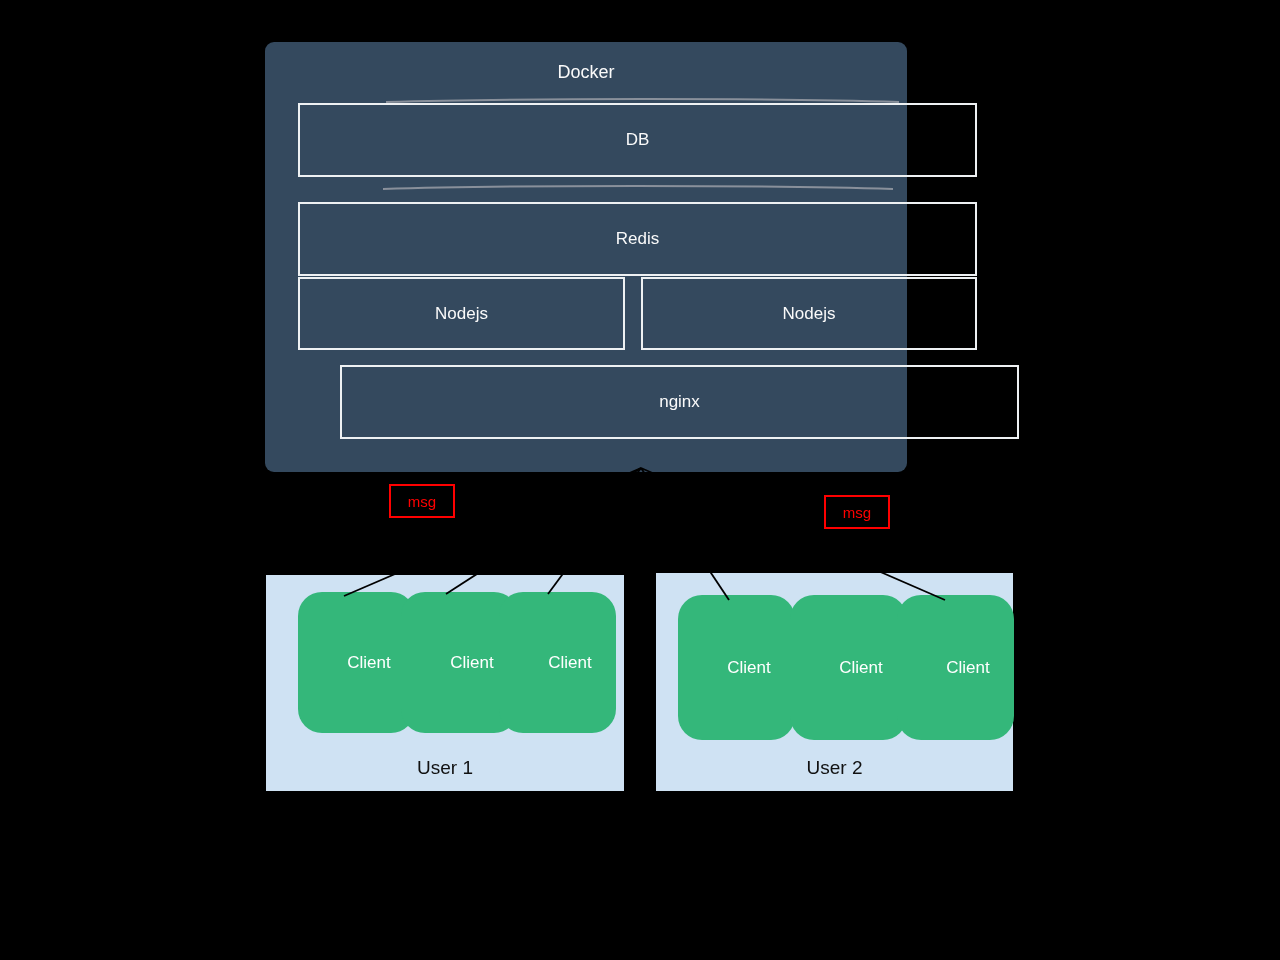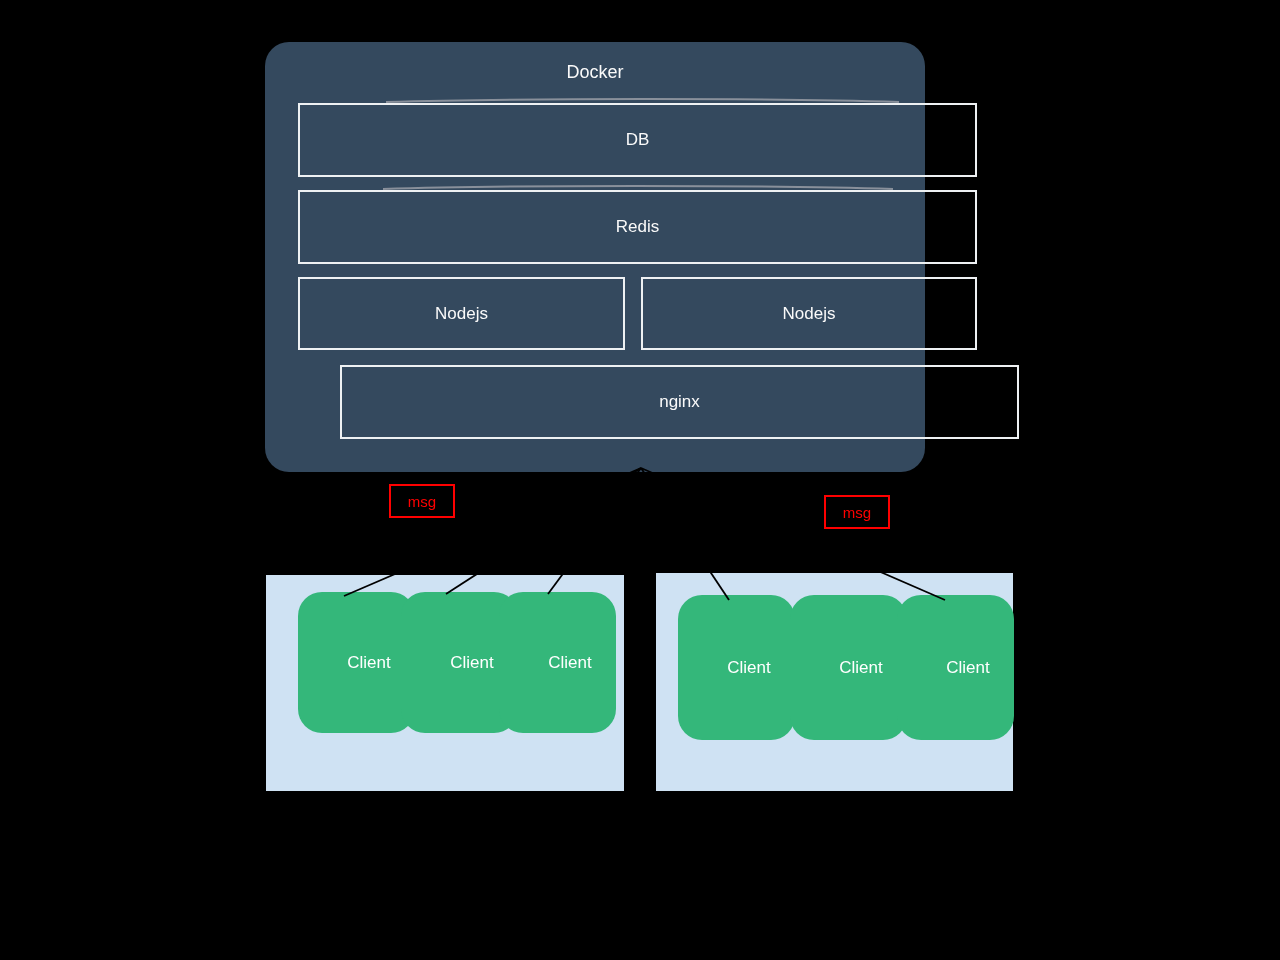--- a/index.html
+++ b/index.html
@@ -19,35 +19,35 @@
     width:1280px;height:960px;
     background:var(--bg);
     font-family:"Liberation Sans", sans-serif;
     overflow:hidden;
   }
   .canvas{position:relative;width:1280px;height:960px;background:var(--bg);}
 
   
   .docker{
     position:absolute;left:265px;top:42px;width:642px;height:430px;
-    background:var(--docker-fill);border-radius:24px;padding-left:18px;
+    background:var(--docker-fill);border-radius:9px;
   }
   .docker-title{
     position:absolute;left:0;right:0;top:18px;height:24px;
     text-align:center;color:var(--text-light);font-size:18px;line-height:24px;
   }
   .service{
     position:absolute;
     border:2px solid var(--box-border);
     display:flex;align-items:center;justify-content:center;
     color:var(--text-light);font-size:17px;
     background:transparent;
   }
   .svc-db    {left:33px; top:61px;  width:675px;height:70px;}
-  .svc-redis {left:33px; top:148px; width:675px;height:70px;text-align:right;}
+  .svc-redis {left:33px; top:160px; width:675px;height:70px;text-align:right;}
   .svc-node1 {left:33px; top:235px; width:323px;height:69px;}
   .svc-node2 {left:376px;top:235px; width:332px;height:69px;}
   .svc-nginx {left:33px; top:323px; width:675px;height:70px;margin-left:42px;}
 
   
   .msg-box{
     position:absolute;width:62px;height:30px;
     background:#000;border:2px solid var(--msg-red);
     color:var(--msg-red);font-size:15px;
     display:flex;align-items:center;justify-content:center;
@@ -120,32 +120,34 @@
   <div class="user-group user-1">
     <div class="client c1">
       <span>Client</span>
     </div>
     <div class="client c2">
       <span>Client</span>
     </div>
     <div class="client c3">
       <span>Client</span>
     </div>
+    <div class="user-label">User 1</div>
   </div>
 
   <div class="user-group user-2">
     <div class="client c1">
       <span>Client</span>
     </div>
     <div class="client c2">
       <span>Client</span>
     </div>
     <div class="client c3">
       <span>Client</span>
     </div>
+    <div class="user-label">User 2</div>
   </div>
 
   <svg class="overlay" viewBox="0 0 1280 960" xmlns="http://www.w3.org/2000/svg">
 
     <path d="M 386 102 C 515 98, 775 98, 899 102"></path>
     <path d="M 383 189 C 505 185, 765 185, 893 189"></path>
 
     <line x1="641" y1="468" x2="344" y2="596"></line>
     <line x1="641" y1="468" x2="446" y2="594"></line>
     <line x1="641" y1="468" x2="548" y2="594"></line>

